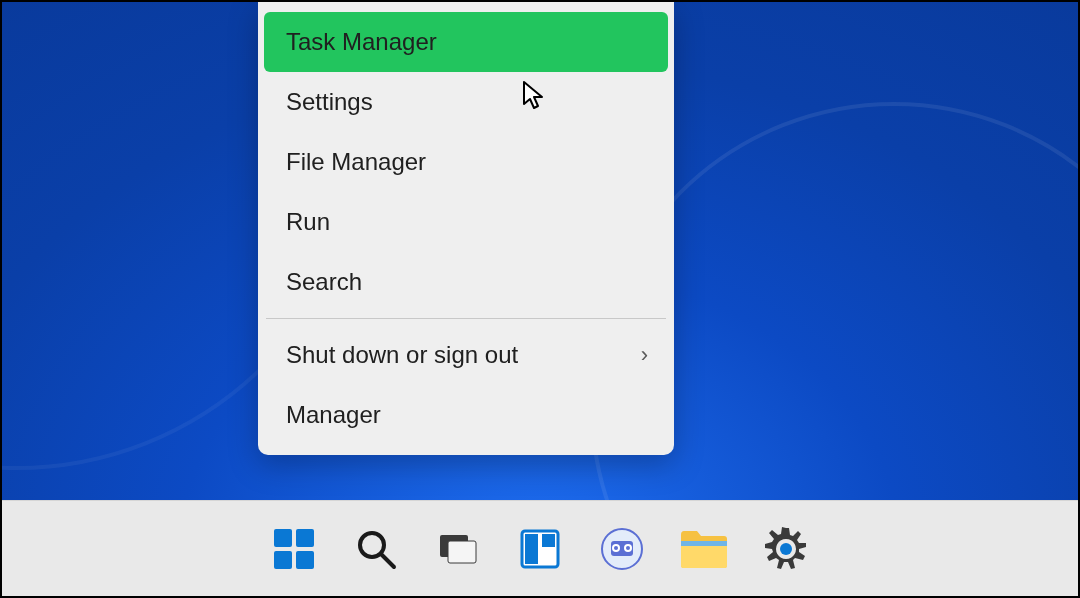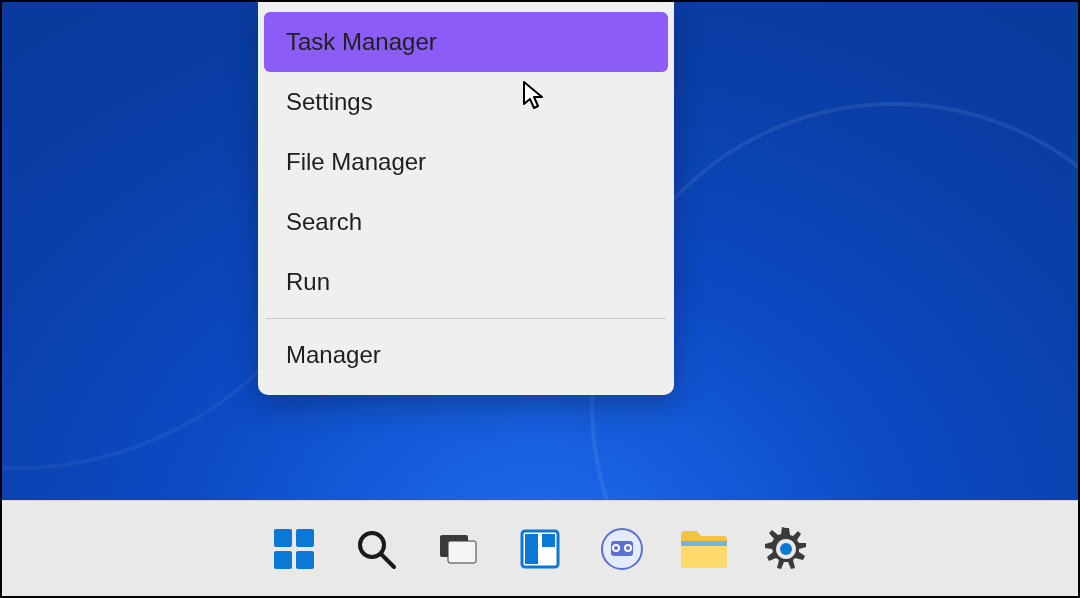--- a/index.html
+++ b/index.html
@@ -57,21 +57,21 @@
       padding: 16px 20px 16px 22px;
       font-size: 24px;
       color: #202020;
       border-radius: 6px;
       display: flex;
       align-items: center;
       justify-content: space-between;
       cursor: pointer;
     }
     .menu-item.hovered {
-      background: #8b5cf6;
+      background: #22c55e;
     }
     .menu-separator {
       height: 1px;
       background: #c8c8c8;
       margin: 6px 2px;
     }
     .submenu-arrow {
       font-size: 22px;
       color: #5a5a5a;
       font-weight: 300;
@@ -117,28 +117,32 @@
   <div class="menu-item hovered">
     <span>Task Manager</span>
   </div>
   <div class="menu-item">
     <span>Settings</span>
   </div>
   <div class="menu-item">
     <span>File Manager</span>
   </div>
   <div class="menu-item">
+    <span>Run</span>
+  </div>
+  <div class="menu-item">
     <span>Search</span>
   </div>
-  <div class="menu-item">
-    <span>Run</span>
-  </div>
 
   <div class="menu-separator"></div>
 
+  <div class="menu-item">
+    <span>Shut down or sign out</span>
+    <span class="submenu-arrow">›</span>
+  </div>
   <div class="menu-item">
     <span>Manager</span>
   </div>
 </div>
 
 <div class="cursor">
   <svg width="28" height="32" viewBox="0 0 28 32">
     <path d="M2 2 L2 24 L8 19 L12 28 L16 26 L12 17 L20 17 Z" fill="#ffffff" stroke="#000000" stroke-width="2" stroke-linejoin="round"></path>
   </svg>
 </div>

